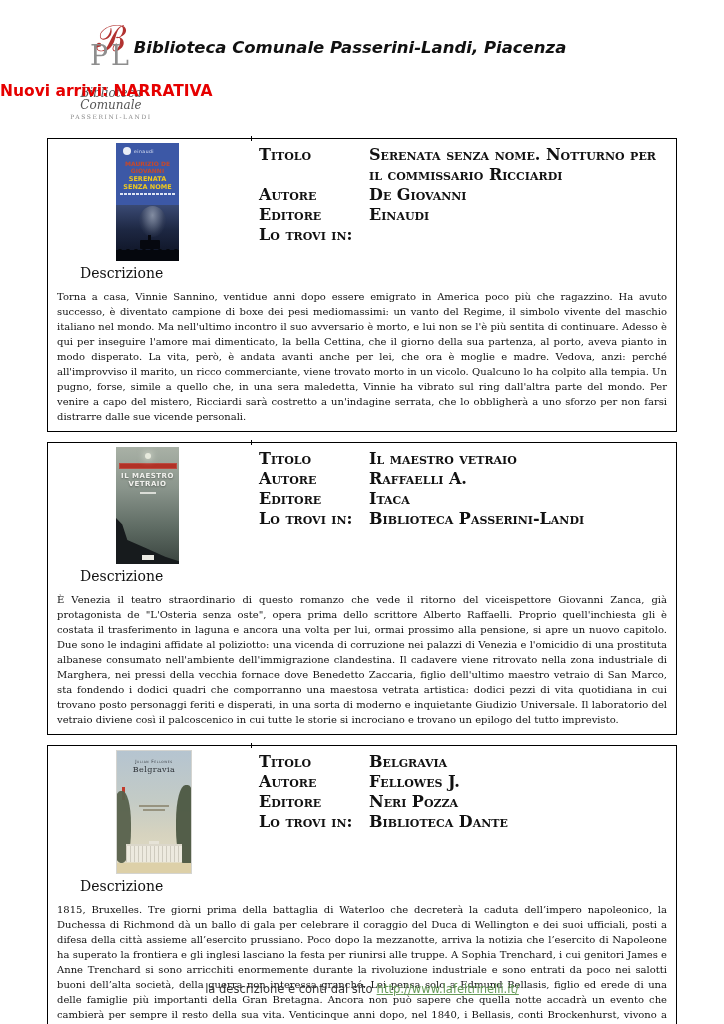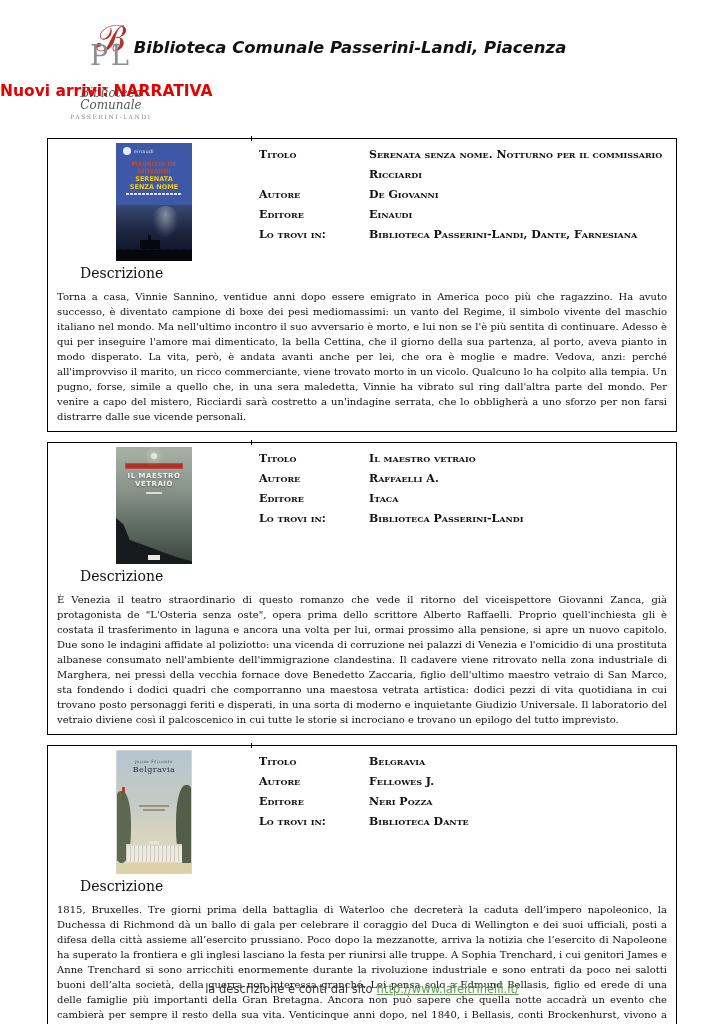--- a/index.html
+++ b/index.html
@@ -22,25 +22,25 @@
   .daterange{position:absolute;top:104px;left:0;width:100%;text-align:center;
           font-family:"DejaVu Sans",sans-serif;font-weight:bold;font-size:14.5px;color:#e60000;
           font-variant:small-caps;letter-spacing:.5px;}
 
   
   .content{position:absolute;top:138px;left:47px;width:630px;}
   .book{border:1.5px solid #000;margin-bottom:10px;position:relative;background:#fff;}
   .tick{position:absolute;left:203px;top:-3px;width:1px;height:5px;background:#000;}
   .book-top{display:flex;padding:4px 0 2px;}
   .cover-cell{flex:0 0 211px;width:211px;}
-  .cover{position:relative;overflow:hidden;margin-left:68px;width:76px;}
+  .cover{position:relative;overflow:hidden;margin-left:68px;width:63px;}
   .fields{flex:1;padding-top:2px;}
   .frow{display:flex;line-height:20px;}
   .flabel{flex:0 0 110px;width:110px;}
-  .flabel,.fvalue{font-weight:bold;font-variant:small-caps;font-size:11px;color:#111;}
+  .flabel,.fvalue{font-weight:bold;font-variant:small-caps;font-size:16px;color:#111;}
   .fvalue{flex:1;padding-right:6px;}
   .desc-label{font-weight:normal;font-size:14px;padding:2px 0 0 8px;margin-left:24px;}
   .desc{margin:8px 9px 7px;font-size:10px;line-height:15px;text-align:justify;color:#111;}
 
   
   .c1{height:118px;background:#3c58a6;}
   .c1-top{display:flex;align-items:center;gap:3px;margin:4px 0 0 7px;}
   .c1-bird{width:8px;height:8px;border-radius:50%;background:#e9edf6;}
   .c1-einaudi{font-size:4.5px;color:#dfe5f4;letter-spacing:.5px;font-family:"DejaVu Sans",sans-serif;}
   .c1-author{margin:5px auto 0;width:50px;text-align:center;font-family:"DejaVu Sans",sans-serif;
@@ -143,21 +143,20 @@
           <div class="frow">
             <span class="flabel">Autore</span>
             <span class="fvalue">De Giovanni</span>
           </div>
           <div class="frow">
             <span class="flabel">Editore</span>
             <span class="fvalue">Einaudi</span>
           </div>
           <div class="frow">
             <span class="flabel">Lo trovi in:</span>
-            <span class="fvalue">Biblioteca Passerini-Landi, Dante, Farnesiana</span>
           </div>
         </div>
       </div>
       <div class="desc-label">Descrizione</div>
       <p class="desc">Torna a casa, Vinnie Sannino, ventidue anni dopo essere emigrato in America poco più che ragazzino. Ha avuto successo, è diventato campione di boxe dei pesi mediomassimi: un vanto del Regime, il simbolo vivente del maschio italiano nel mondo. Ma nell'ultimo incontro il suo avversario è morto, e lui non se l'è più sentita di continuare. Adesso è qui per inseguire l'amore mai dimenticato, la bella Cettina, che il giorno della sua partenza, al porto, aveva pianto in modo disperato. La vita, però, è andata avanti anche per lei, che ora è moglie e madre. Vedova, anzi: perché all'improvviso il marito, un ricco commerciante, viene trovato morto in un vicolo. Qualcuno lo ha colpito alla tempia. Un pugno, forse, simile a quello che, in una sera maledetta, Vinnie ha vibrato sul ring dall'altra parte del mondo. Per venire a capo del mistero, Ricciardi sarà costretto a un'indagine serrata, che lo obbligherà a uno sforzo per non farsi distrarre dalle sue vicende personali.</p>
     </section>
 
     <section class="book">
       <span class="tick"></span>
       <div class="book-top">

